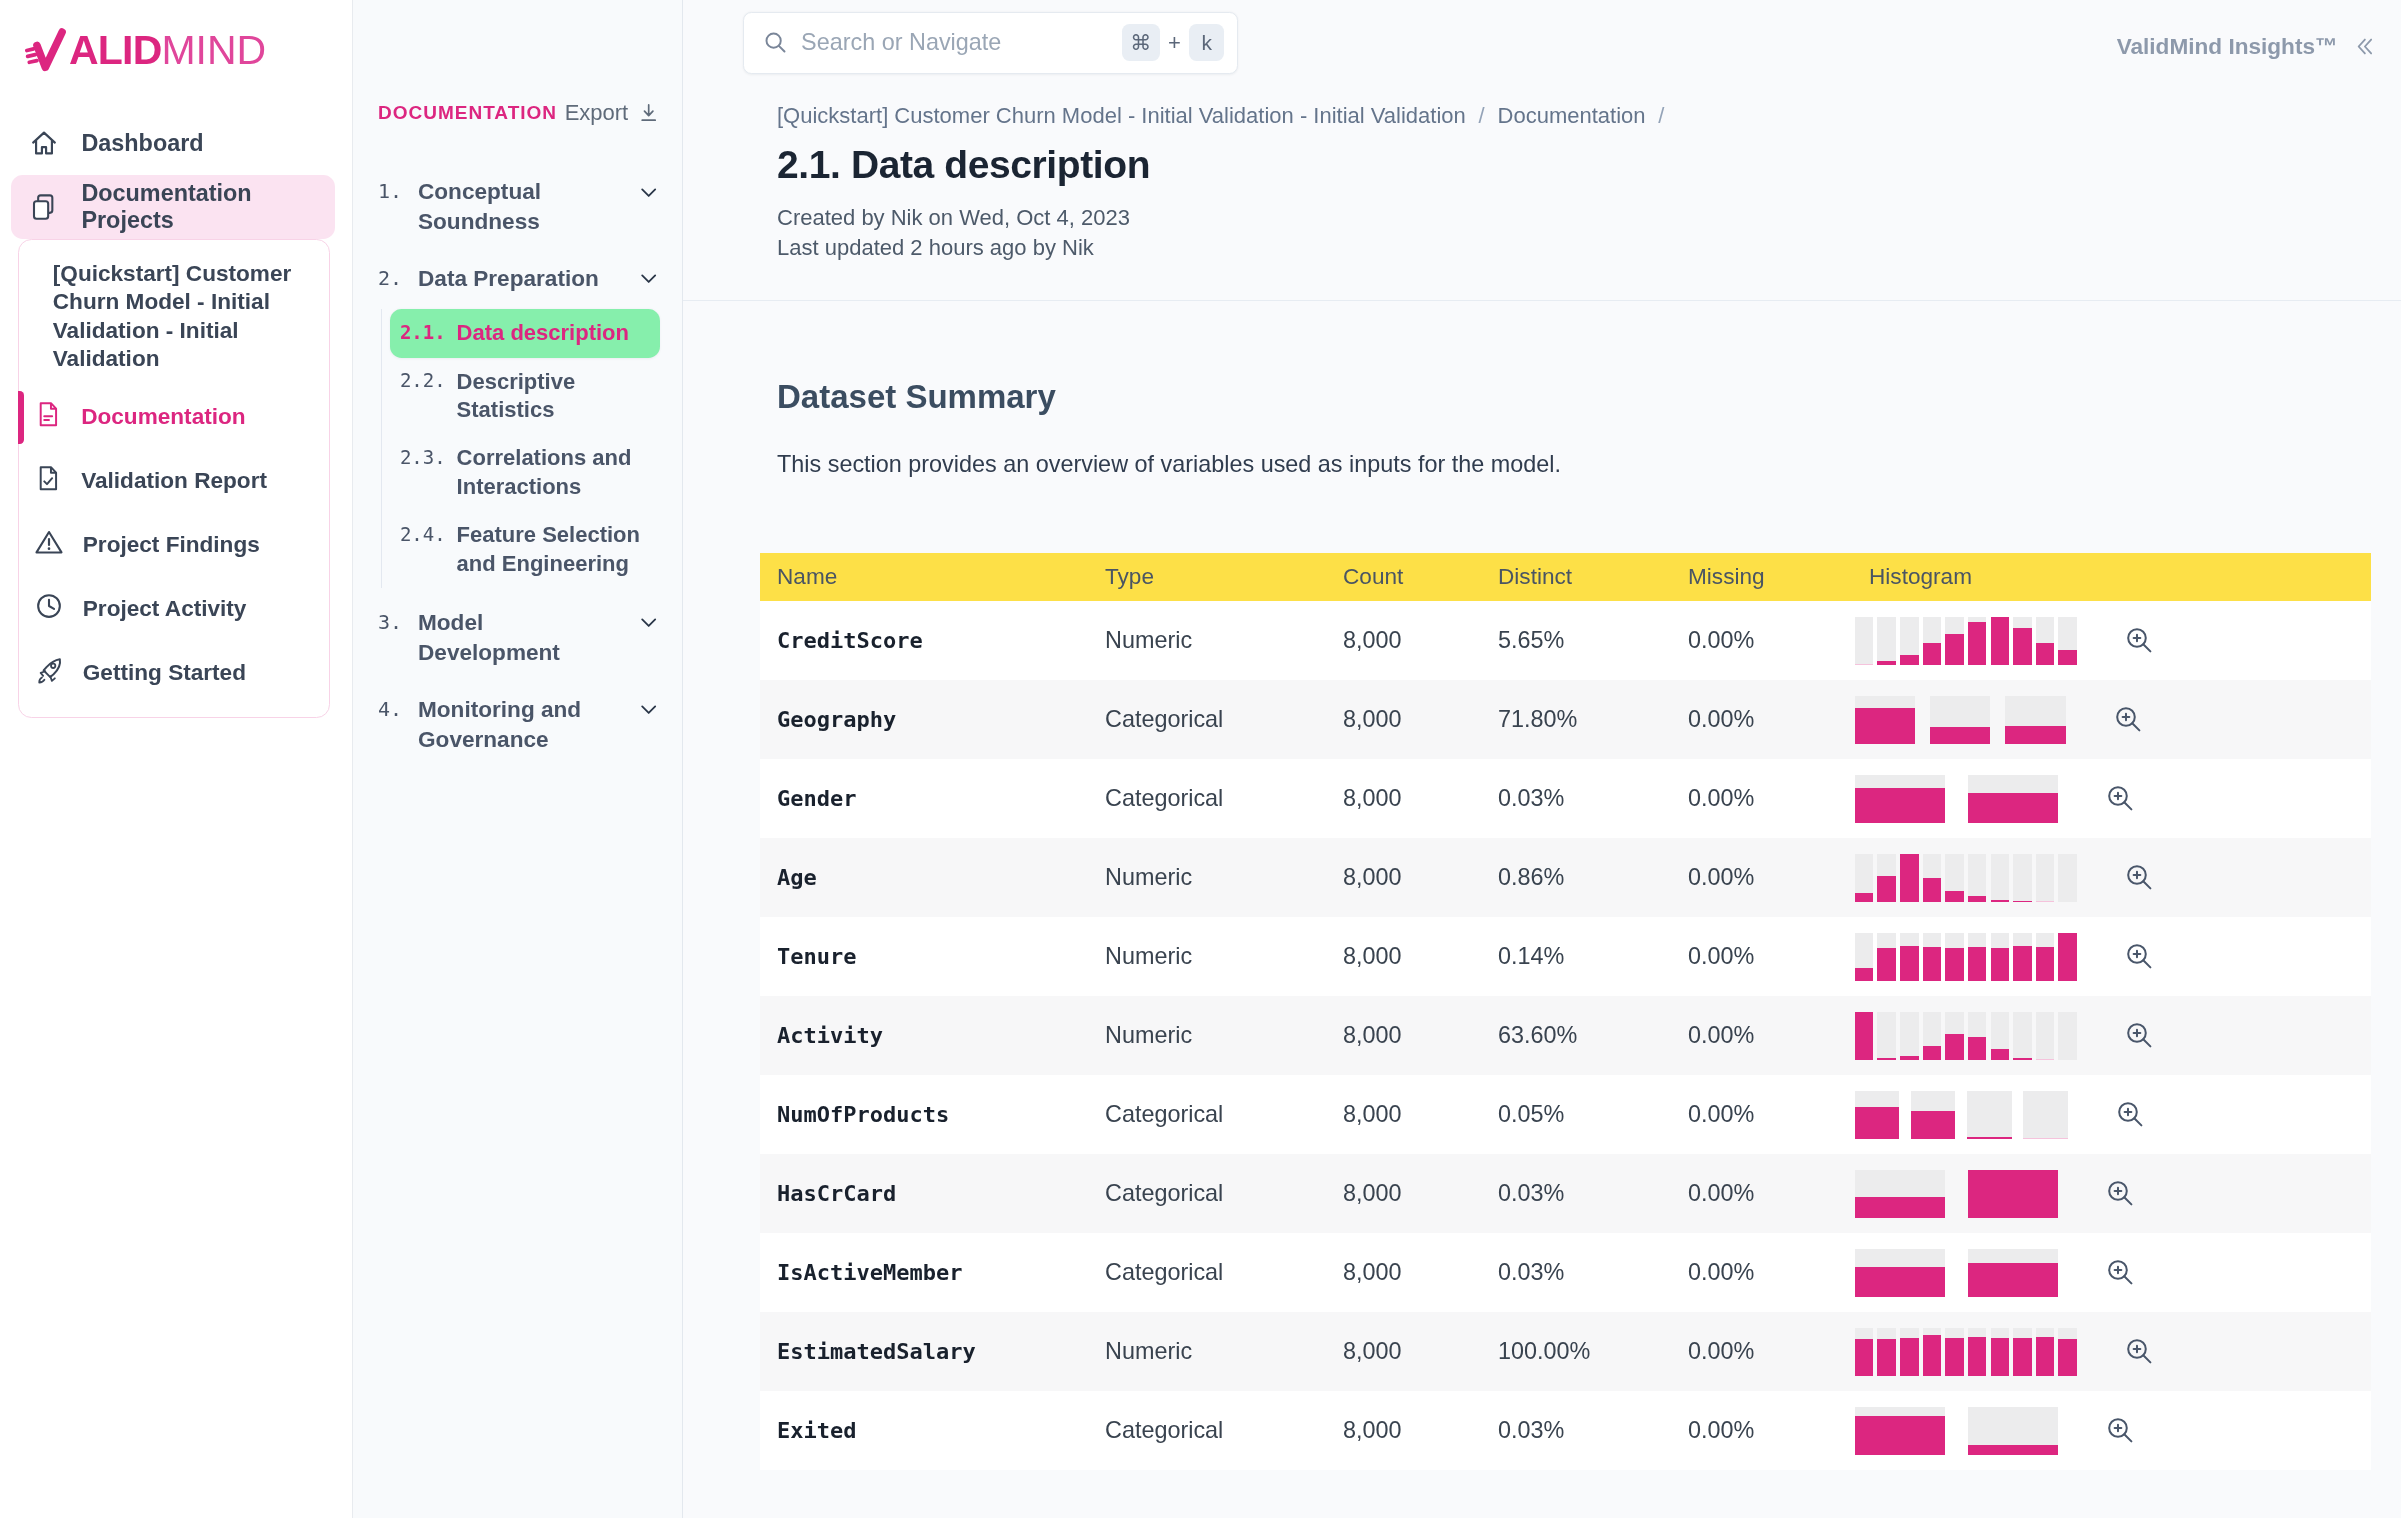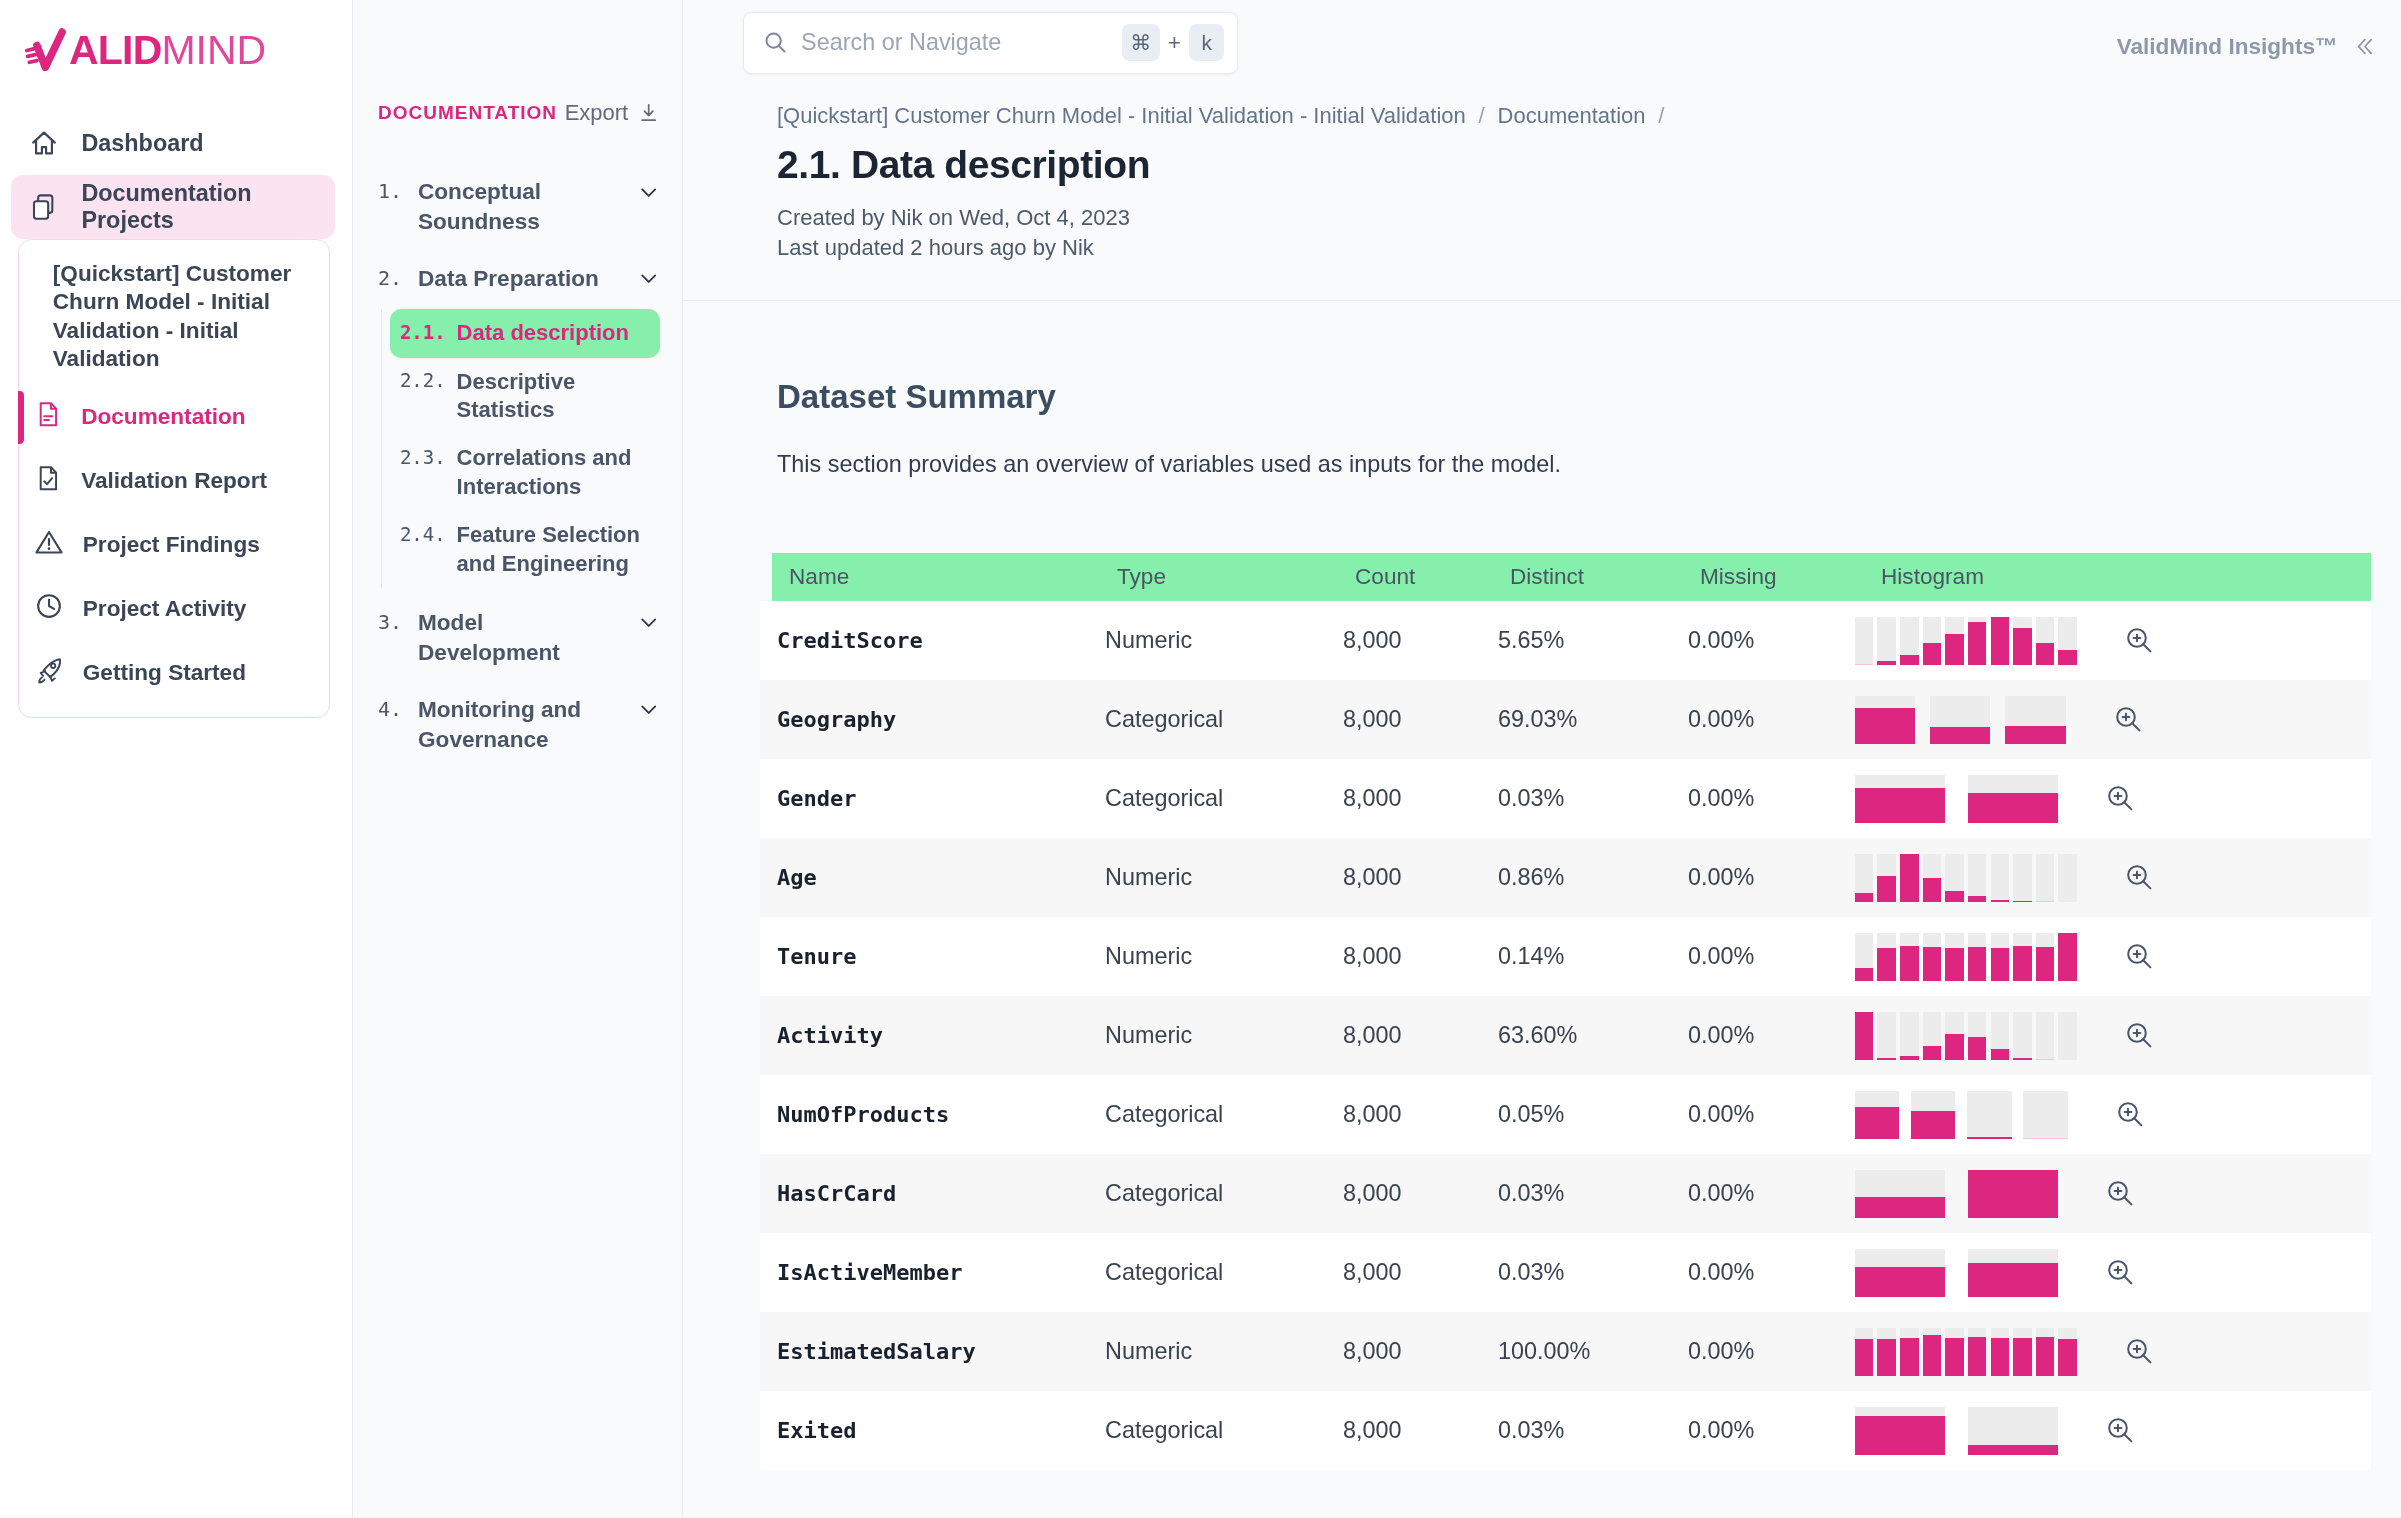--- a/index.html
+++ b/index.html
@@ -68,21 +68,21 @@
   .page-title { margin-top:13.4px; font-size:39px; font-weight:600; color:#1B2533; letter-spacing:-0.4px; }
   .page-meta { margin-top:16.7px; font-size:22px; color:#4D5A6A; line-height:30px; }
   .head-divider { margin-top:37px; border-bottom:0.8px solid #E7ECF2; }
 
   .content { padding:0 59px 0 94px; }
   .sec-title { margin-top:77px; font-size:33px; font-weight:600; color:#3B4D61; }
   .sec-desc { margin-top:35px; font-size:23.4px; color:#303C4E; }
 
   .tbl { margin:75px 0 0 -16.7px; width:1611px; }
   .tr { display:grid; grid-template-columns:328px 238px 155px 190px 181px 1fr; align-items:center; }
-  .tr.head { background:#86efac; height:48px;margin-left:12px; }
+  .tr.head { background:#fde047; height:48px; }
   .tr.row { height:79px; background:#fff; }
   .tr.row.alt { background:#F7F7F8; }
   .td { padding-left:16.7px; font-size:23.4px; color:#39434F; }
   .td.hcell { font-size:22.6px; font-weight:500; color:#4A5563; }
   .td.name { font-family:"DejaVu Sans Mono", monospace; font-size:22px; font-weight:700; color:#19212D; }
   .td.histcol { display:flex; align-items:center; padding-left:2.5px; }
 
   .hist { display:flex; align-items:flex-end; height:48px; }
   .hist.n10 { width:222px; gap:4.2px; }
   .hist.n4  { width:213px; gap:11.7px; }
@@ -325,21 +325,21 @@
                   <circle cx="15.5" cy="15.5" r="10.5" fill="none" stroke="currentColor" stroke-width="2.4"></circle>
                   <path d="M23 23l8.5 8.5 M11.5 15.5h8 M15.5 11.5v8" fill="none" stroke="currentColor" stroke-width="2.4" stroke-linecap="round"></path>
                 </svg>
               </button>
             </div>
           </div>
           <div class="tr row alt">
             <div class="td name">Geography</div>
             <div class="td ">Categorical</div>
             <div class="td ">8,000</div>
-            <div class="td ">69.03%</div>
+            <div class="td ">71.80%</div>
             <div class="td ">0.00%</div>
             <div class="td histcol">
               <div class="hist n3">
                 <div class="bar">
                   <div class="fill" style="height: 75%;"></div>
                 </div>
                 <div class="bar">
                   <div class="fill" style="height: 35%;"></div>
                 </div>
                 <div class="bar">

